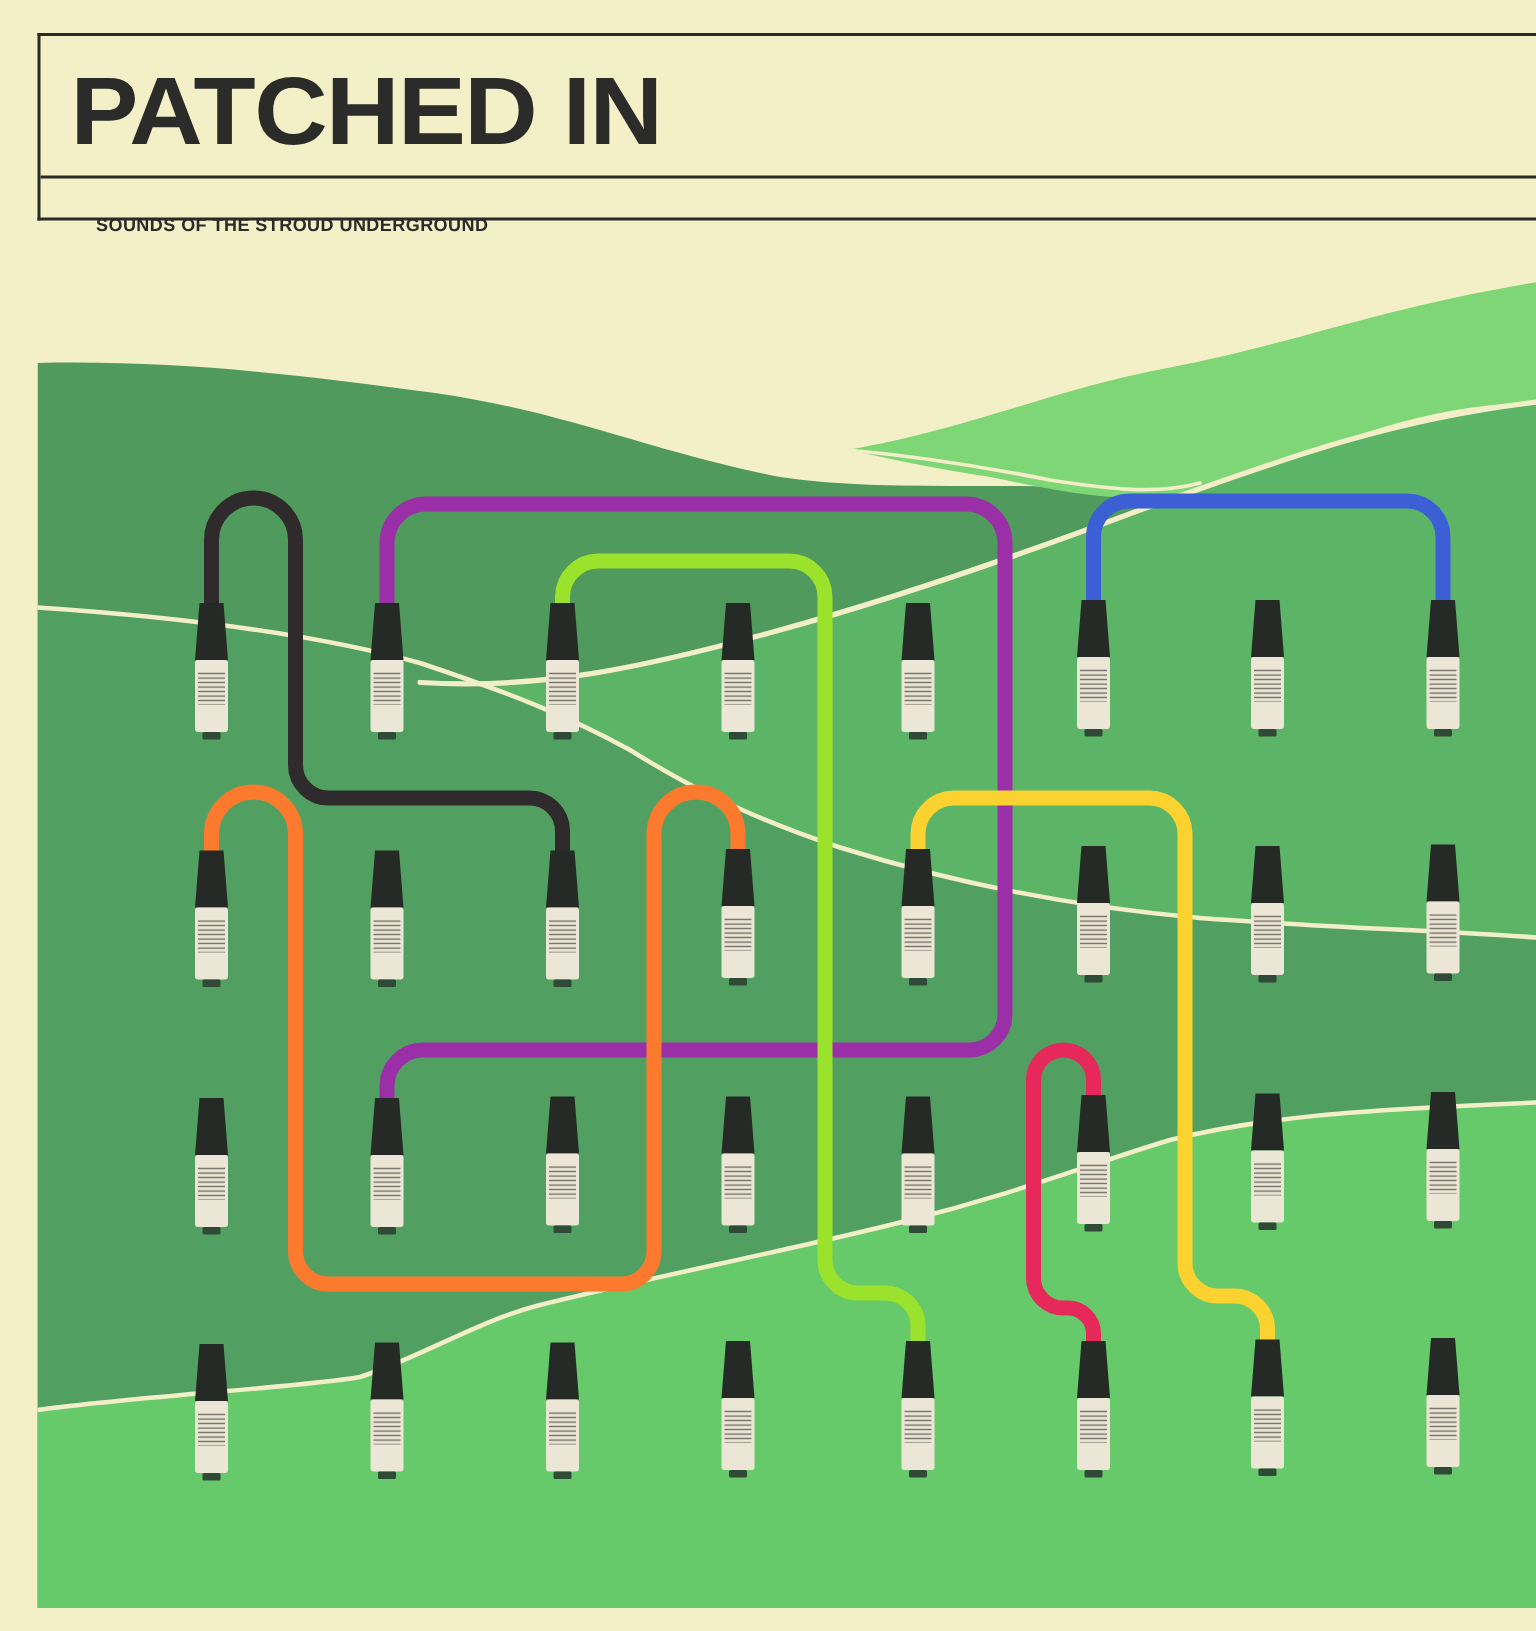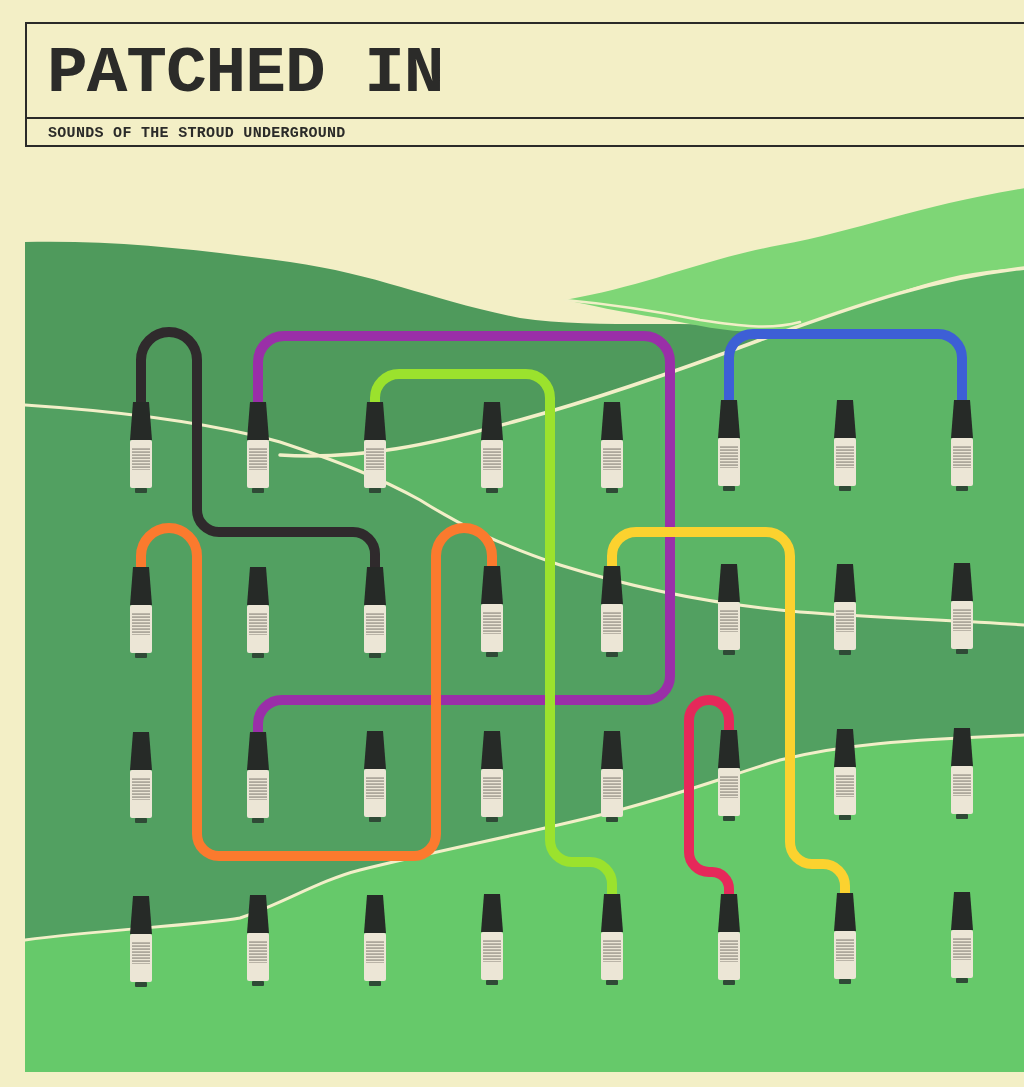--- a/index.html
+++ b/index.html
@@ -2,40 +2,40 @@
 <html><head>
 <meta charset="utf-8">
 <style>
   html, body { margin: 0; padding: 0; }
   body {
     width: 1024px; height: 1087px; overflow: hidden;
     background: #f3efc6;
     font-family: "Liberation Sans", "DejaVu Sans", sans-serif;
     position: relative;
   }
-  .cover { position: absolute; left: 0; top: 0; width: 1024px; height: 1087px; font-family: Liberation Mono, monospace; }
+  .cover { position: absolute; left: 0; top: 0; width: 1024px; height: 1087px; }
   .title-box {
     position: absolute; left: 25px; top: 22px; width: 1010px; height: 125px;
     border-top: 2px solid #2a2a28; border-bottom: 2px solid #2a2a28; border-left: 2px solid #2a2a28;
     box-sizing: border-box;
   }
   .title-box .divider {
     position: absolute; left: 0; right: 0; top: 93px; height: 0;
     border-top: 2px solid #2a2a28;
   }
   .title {
     position: absolute; left: 20px; top: 18px;
     font-size: 64px; font-weight: 900; letter-spacing: -1px;
     color: #2b2b29; line-height: 64px; margin: 0;
     transform: scaleX(1.06); transform-origin: left center;
   }
   .subtitle {
     position: absolute; left: 21px; top: 103px;
-    font-size: 15px; font-weight: 700; letter-spacing: 0.3px;
-    color: #2b2b29; line-height: 14px; margin: 0;
+    font-size: 12px; font-weight: 700; letter-spacing: 0.3px;
+    color: #2b2b29; line-height: 14px; margin: 16px;
   }
   svg.art { position: absolute; left: 0; top: 0; }
 </style>
 </head>
 <body>
 
 <div class="cover">
 
   <svg class="art" width="1024" height="1087" viewBox="0 0 1024 1087">
     <defs>

